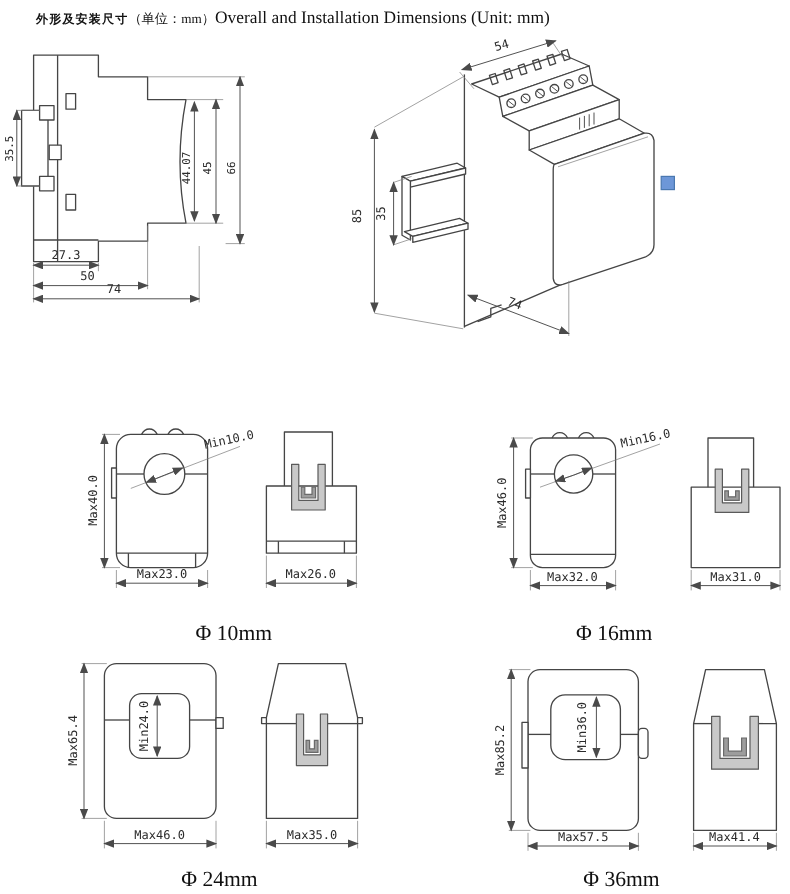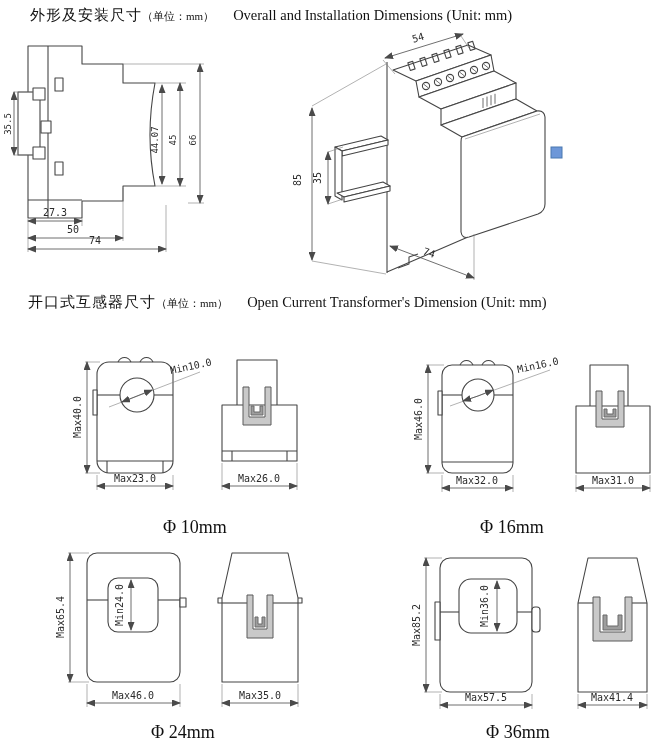--- a/index.html
+++ b/index.html
@@ -1,21 +1,21 @@
 <!DOCTYPE html>
 <html><head>
 <meta charset="utf-8">
 <style>
   html,body{margin:0;padding:0;background:#ffffff;}
   #page{position:relative;width:658px;height:745px;background:#ffffff;overflow:hidden;
         font-family:"Liberation Sans",sans-serif;}
   .heading{position:absolute;white-space:nowrap;color:#111;}
-  .h-zh{font-family:"Liberation Sans",sans-serif;font-weight:normal;font-size:15px;letter-spacing:1px;}
+  .h-zh{font-family:"Liberation Sans",sans-serif;font-weight:bold;font-size:10px;letter-spacing:1px;}
   .h-unit{font-family:"Liberation Serif",serif;font-size:11px;text-align:right;}
-  .h-en{font-family:"Liberation Serif",serif;font-size:14.5px;margin-left:19px;}
+  .h-en{font-family:"Liberation Serif",serif;font-size:14.5px;}
   svg{position:absolute;overflow:visible;}
   .ln{stroke:#454545;stroke-width:1.1;fill:none;stroke-linejoin:round;}
   .lnf{stroke:#454545;stroke-width:1.1;fill:#ffffff;stroke-linejoin:round;}
   .lng{stroke:#5a5a5a;stroke-width:1;fill:#c9c9c9;stroke-linejoin:round;}
   .lng2{stroke:#6a6a6a;stroke-width:1;fill:#9d9d9d;}
   .dim{stroke:#4a4a4a;stroke-width:0.8;fill:none;}
   .thin{stroke:#7d7d7d;stroke-width:0.6;fill:none;}
   .dimtext{font-family:"DejaVu Sans Mono",monospace;font-size:10px;fill:#2b2b2b;}
   .dimtext9{font-family:"DejaVu Sans Mono",monospace;font-size:9px;fill:#2b2b2b;}
   .philabel{font-family:"Liberation Serif",serif;font-size:18px;fill:#101010;}
@@ -154,23 +154,20 @@
     <line class="dim" x1="43" y1="124" x2="43" y2="176" marker-start="url(#is)" marker-end="url(#ie)"></line>
     <text class="dimtext mid" x="36" y="150" transform="rotate(-90 36 150)">35</text>
 
     <line class="thin" x1="189" y1="206" x2="189" y2="252"></line>
     <line class="dim" x1="105" y1="218" x2="189" y2="250" marker-start="url(#is)" marker-end="url(#ie)"></line>
     <text class="dimtext mid" x="143" y="228" transform="rotate(20 143 228)">74</text>
 
     <rect x="266" y="119" width="11" height="11" fill="#6d97d8" stroke="#4a78b0" stroke-width="1"></rect>
   </svg>
 
-  <div class="heading" style="left:28px;top:293px;">
-    <span class="h-zh">开口式互感器尺寸</span><span class="h-unit">（单位：mm）</span><span class="h-en">Open Current Transformer's Dimension (Unit: mm)</span>
-  </div>
 
   <svg style="left:25px;top:343px;" width="290" height="200" viewBox="0 0 290 200">
     <defs>
       <marker id="c0e" markerWidth="9" markerHeight="7" refX="8" refY="3.5" orient="auto" markerUnits="userSpaceOnUse">
         <path d="M0,0 L9,3.5 L0,7 Z" fill="#4a4a4a"></path>
         </marker>
       <marker id="c0s" markerWidth="9" markerHeight="7" refX="1" refY="3.5" orient="auto" markerUnits="userSpaceOnUse">
         <path d="M9,0 L0,3.5 L9,7 Z" fill="#4a4a4a"></path>
         </marker>
     </defs>

